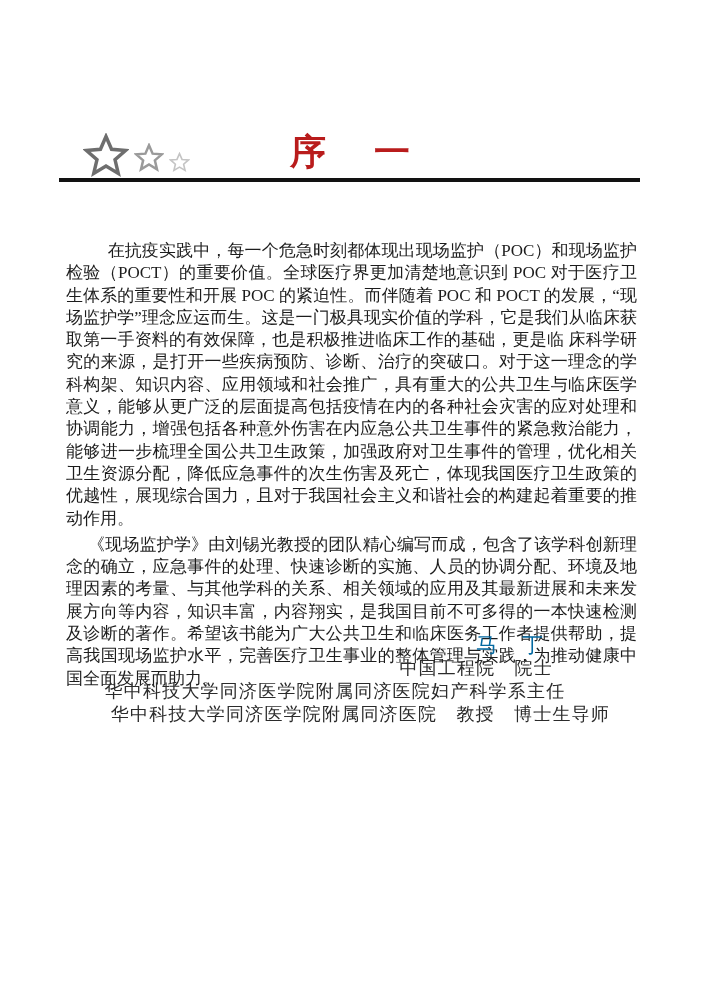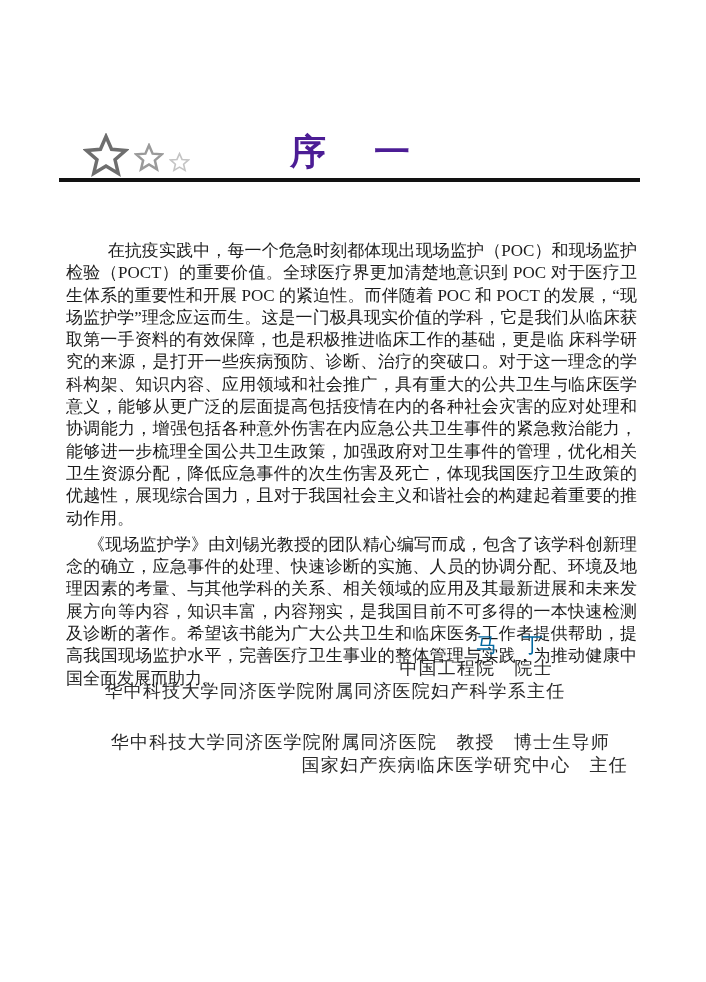--- a/index.html
+++ b/index.html
@@ -23,21 +23,21 @@
 
   .title {
     position:absolute; left:0; top:131px; width:706px;
     margin:0;
     text-align:center;
     font-family:"Liberation Sans","DejaVu Sans",sans-serif;
     font-weight:700;
     font-size:36px;
     line-height:42px;
     letter-spacing:6px;
-    color:#4c1d95;
+    color:#b91c1c;
   }
 
   .title-rule {
     position:absolute; left:59px; top:178px;
     width:581px; height:3.5px;
     background:#121212;
   }
 
   
   .body-text {
@@ -64,21 +64,21 @@
     letter-spacing:2px;
     padding-right:95px;
     color:#0369a1;
   }
   .sig-line {
     font-size:18px; line-height:23px;
     letter-spacing:1.2px;
   }
   .sig-off-0 { padding-right:87px; }
   .sig-off-1 { padding-right:32px;text-align:center; }
-  .sig-off-2 { padding-right:30px;margin-top:28px; }
+  .sig-off-2 { padding-right:30px; }
   .sig-off-3 { padding-right:12px; }
   .sig-place {
     font-size:16.5px; line-height:25px;
     letter-spacing:1px;
     padding-right:0;
     color:#333333;
   }
 </style>
 </head>
 <body>
@@ -104,16 +104,15 @@
   <div class="body-text">
     <p class="para-1">在抗疫实践中，每一个危急时刻都体现出现场监护（POC）和现场监护检验（POCT）的重要价值。全球医疗界更加清楚地意识到 POC 对于医疗卫生体系的重要性和开展 POC 的紧迫性。而伴随着 POC 和 POCT 的发展，“现场监护学”理念应运而生。这是一门极具现实价值的学科，它是我们从临床获取第一手资料的有效保障，也是积极推进临床工作的基础，更是临 床科学研究的来源，是打开一些疾病预防、诊断、治疗的突破口。对于这一理念的学科构架、知识内容、应用领域和社会推广，具有重大的公共卫生与临床医学意义，能够从更广泛的层面提高包括疫情在内的各种社会灾害的应对处理和协调能力，增强包括各种意外伤害在内应急公共卫生事件的紧急救治能力，能够进一步梳理全国公共卫生政策，加强政府对卫生事件的管理，优化相关卫生资源分配，降低应急事件的次生伤害及死亡，体现我国医疗卫生政策的优越性，展现综合国力，且对于我国社会主义和谐社会的构建起着重要的推动作用。</p>
     <p class="para-2">《现场监护学》由刘锡光教授的团队精心编写而成，包含了该学科创新理念的确立，应急事件的处理、快速诊断的实施、人员的协调分配、环境及地理因素的考量、与其他学科的关系、相关领域的应用及其最新进展和未来发展方向等内容，知识丰富，内容翔实，是我国目前不可多得的一本快速检测及诊断的著作。希望该书能为广大公共卫生和临床医务工作者提供帮助，提高我国现场监护水平，完善医疗卫生事业的整体管理与实践，为推动健康中国全面发展而助力。</p>
   </div>
 
   <div class="signature">
     <div class="sig-name">马　丁</div>
     <div class="sig-line sig-off-0">中国工程院　院士</div>
     <div class="sig-line sig-off-1">华中科技大学同济医学院附属同济医院妇产科学系主任</div>
     <div class="sig-line sig-off-2">华中科技大学同济医学院附属同济医院　教授　博士生导师</div>
-    <div class="sig-line sig-off-3">国家妇产疾病临床医学研究中心　主任</div>
   </div>
 
 </div>
 
 </body></html>

